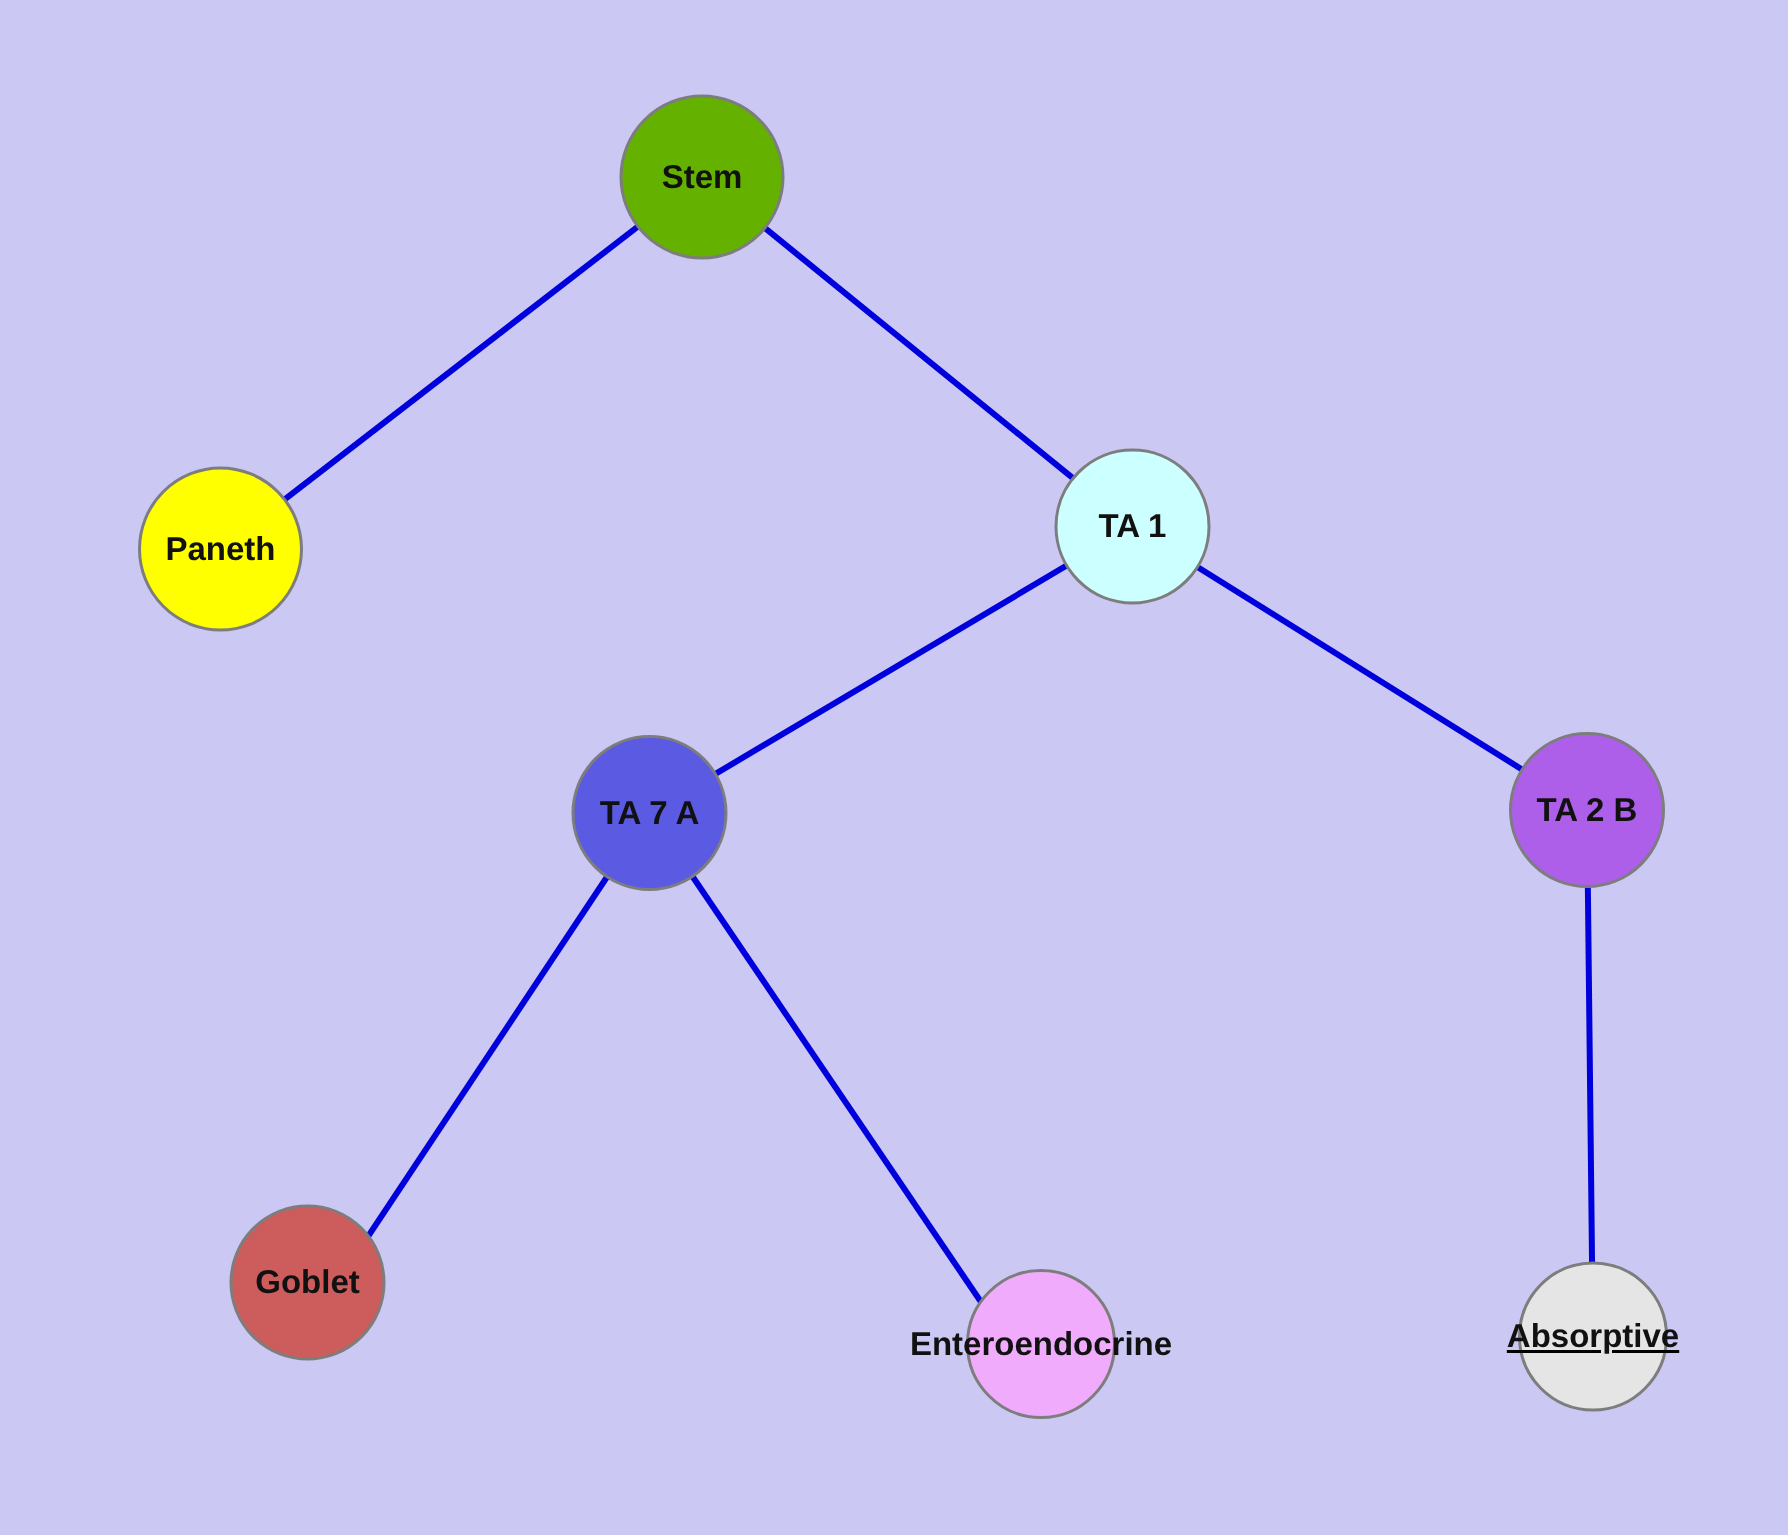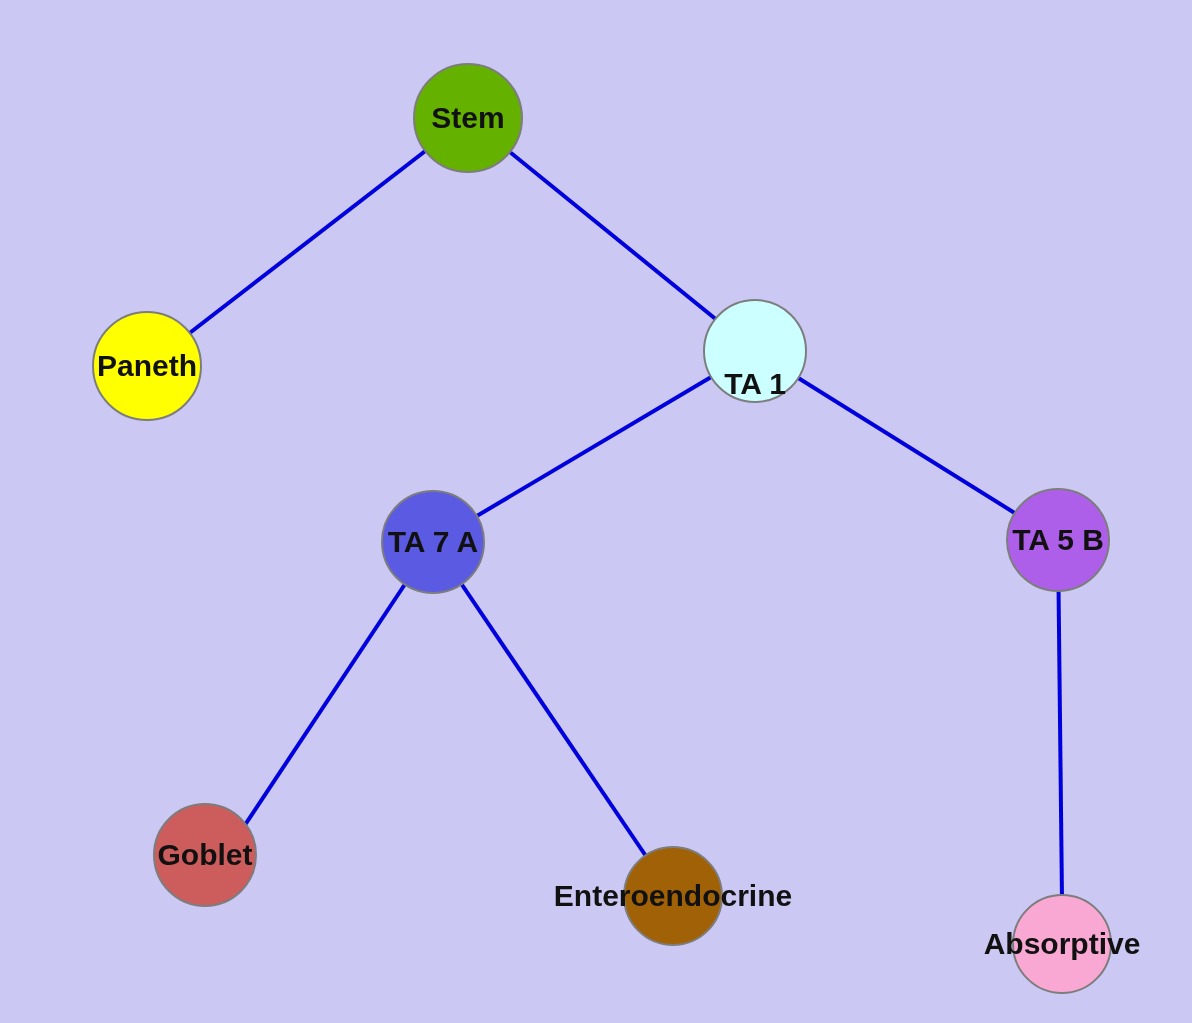--- a/index.html
+++ b/index.html
@@ -26,21 +26,21 @@
     transform: translate(-50%, -50%);
     border-radius: 50%;
     border: 2px solid #7d7d7d;
     display: flex;
     align-items: center;
     justify-content: center;
     box-sizing: border-box;
   }
   .node-label {
     font-weight: bold;
-    font-size: 30px;
+    font-size: 22px;
     color: #111111;
     white-space: nowrap;
     pointer-events: none;
   }
 </style>
 </head>
 <body>
 
 <div id="canvas" style="background: rgb(203, 200, 243);">
   <svg id="edge-layer" xmlns="http://www.w3.org/2000/svg">
@@ -52,32 +52,32 @@
       <line x1="433" y1="542" x2="673" y2="896" stroke="#0000dd" stroke-width="4"></line>
       <line x1="1058" y1="540" x2="1062" y2="899" stroke="#0000dd" stroke-width="4"></line>
     </svg>
   <div id="node-layer">
       <div class="node" style="left: 468px; top: 118px; width: 110px; height: 110px; background: rgb(100, 177, 0); border-color: rgb(125, 125, 125);">
         <span class="node-label">Stem</span>
       </div>
       <div class="node" style="left: 147px; top: 366px; width: 110px; height: 110px; background: rgb(255, 255, 0); border-color: rgb(125, 125, 125);">
         <span class="node-label">Paneth</span>
       </div>
-      <div class="node" style="left: 755px; top: 351px; width: 104px; height: 104px; background: rgb(204, 255, 255); border-color: rgb(125, 125, 125); align-items: flex-end;">
+      <div class="node" style="left: 755px; top: 351px; width: 104px; height: 104px; background: rgb(204, 255, 255); border-color: rgb(125, 125, 125);">
         <span class="node-label">TA 1</span>
       </div>
       <div class="node" style="left: 433px; top: 542px; width: 104px; height: 104px; background: rgb(90, 90, 226); border-color: rgb(125, 125, 125);">
         <span class="node-label">TA 7 A</span>
       </div>
       <div class="node" style="left: 1058px; top: 540px; width: 104px; height: 104px; background: rgb(174, 95, 234); border-color: rgb(125, 125, 125);">
-        <span class="node-label">TA 5 B</span>
+        <span class="node-label">TA 2 B</span>
       </div>
       <div class="node" style="left: 205px; top: 855px; width: 104px; height: 104px; background: rgb(205, 92, 92); border-color: rgb(125, 125, 125);">
         <span class="node-label">Goblet</span>
       </div>
-      <div class="node" style="left: 673px; top: 896px; width: 100px; height: 100px; background: #a16207; border-color: rgb(125, 125, 125); align-items: center;">
+      <div class="node" style="left: 694px; top: 896px; width: 100px; height: 100px; background: #f0abfc; border-color: rgb(125, 125, 125); align-items: center;">
         <span class="node-label">Enteroendocrine</span>
       </div>
-      <div class="node" style="left: 1062px; top: 944px; width: 100px; height: 100px; background: #f9a8d4; border-color: rgb(125, 125, 125);">
+      <div class="node" style="left: 1062px; top: 891px; width: 100px; height: 100px; background: #e5e5e5; border-color: rgb(125, 125, 125); text-decoration: underline;">
         <span class="node-label">Absorptive</span>
       </div>
     </div>
 </div>
 
 </body></html>

